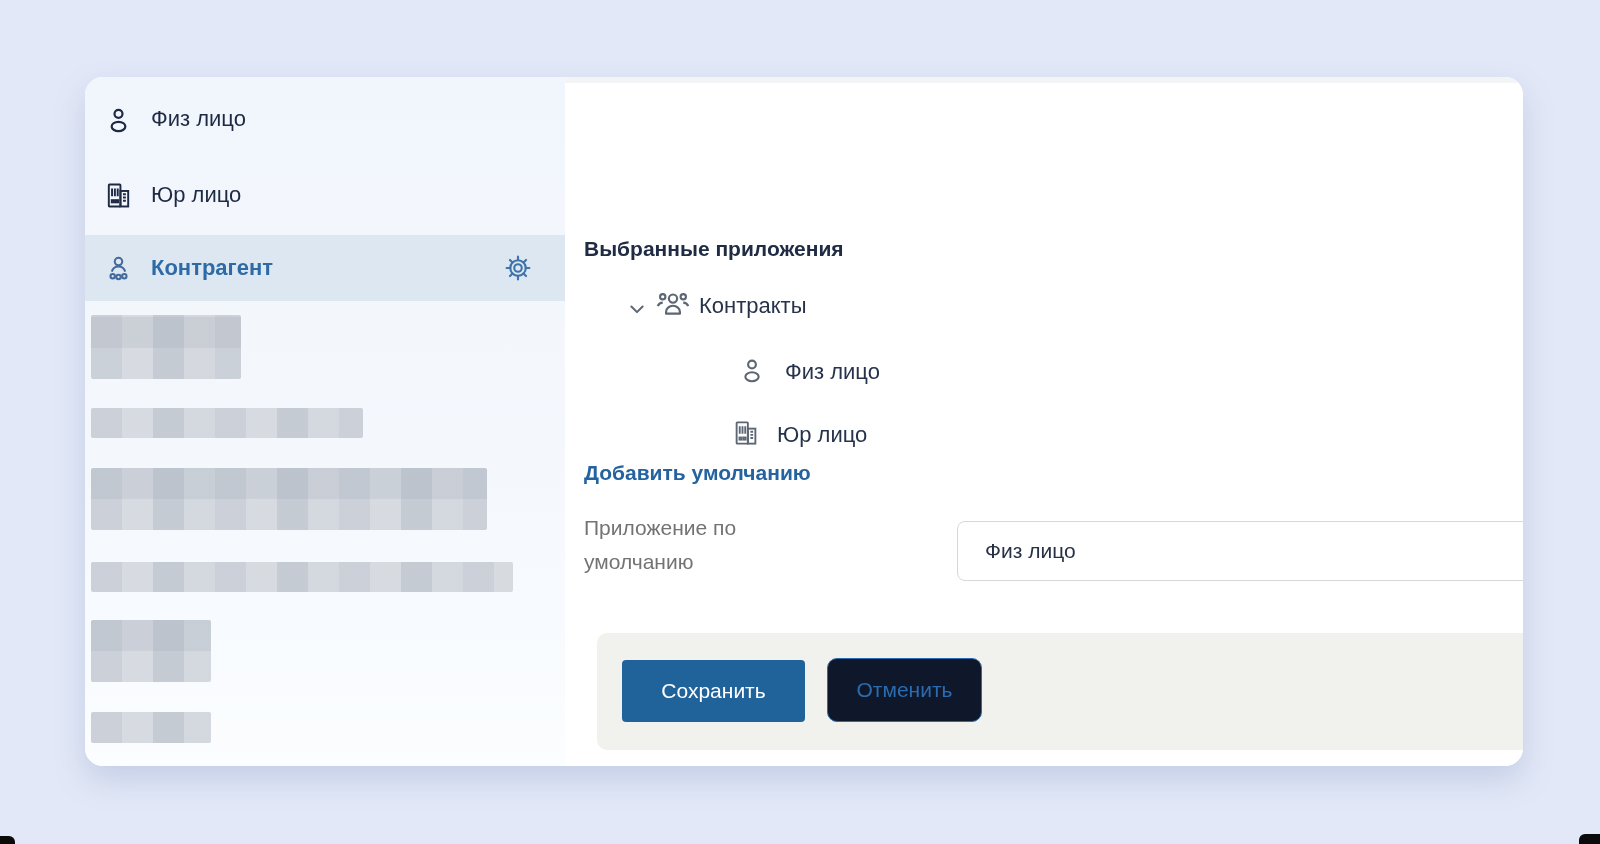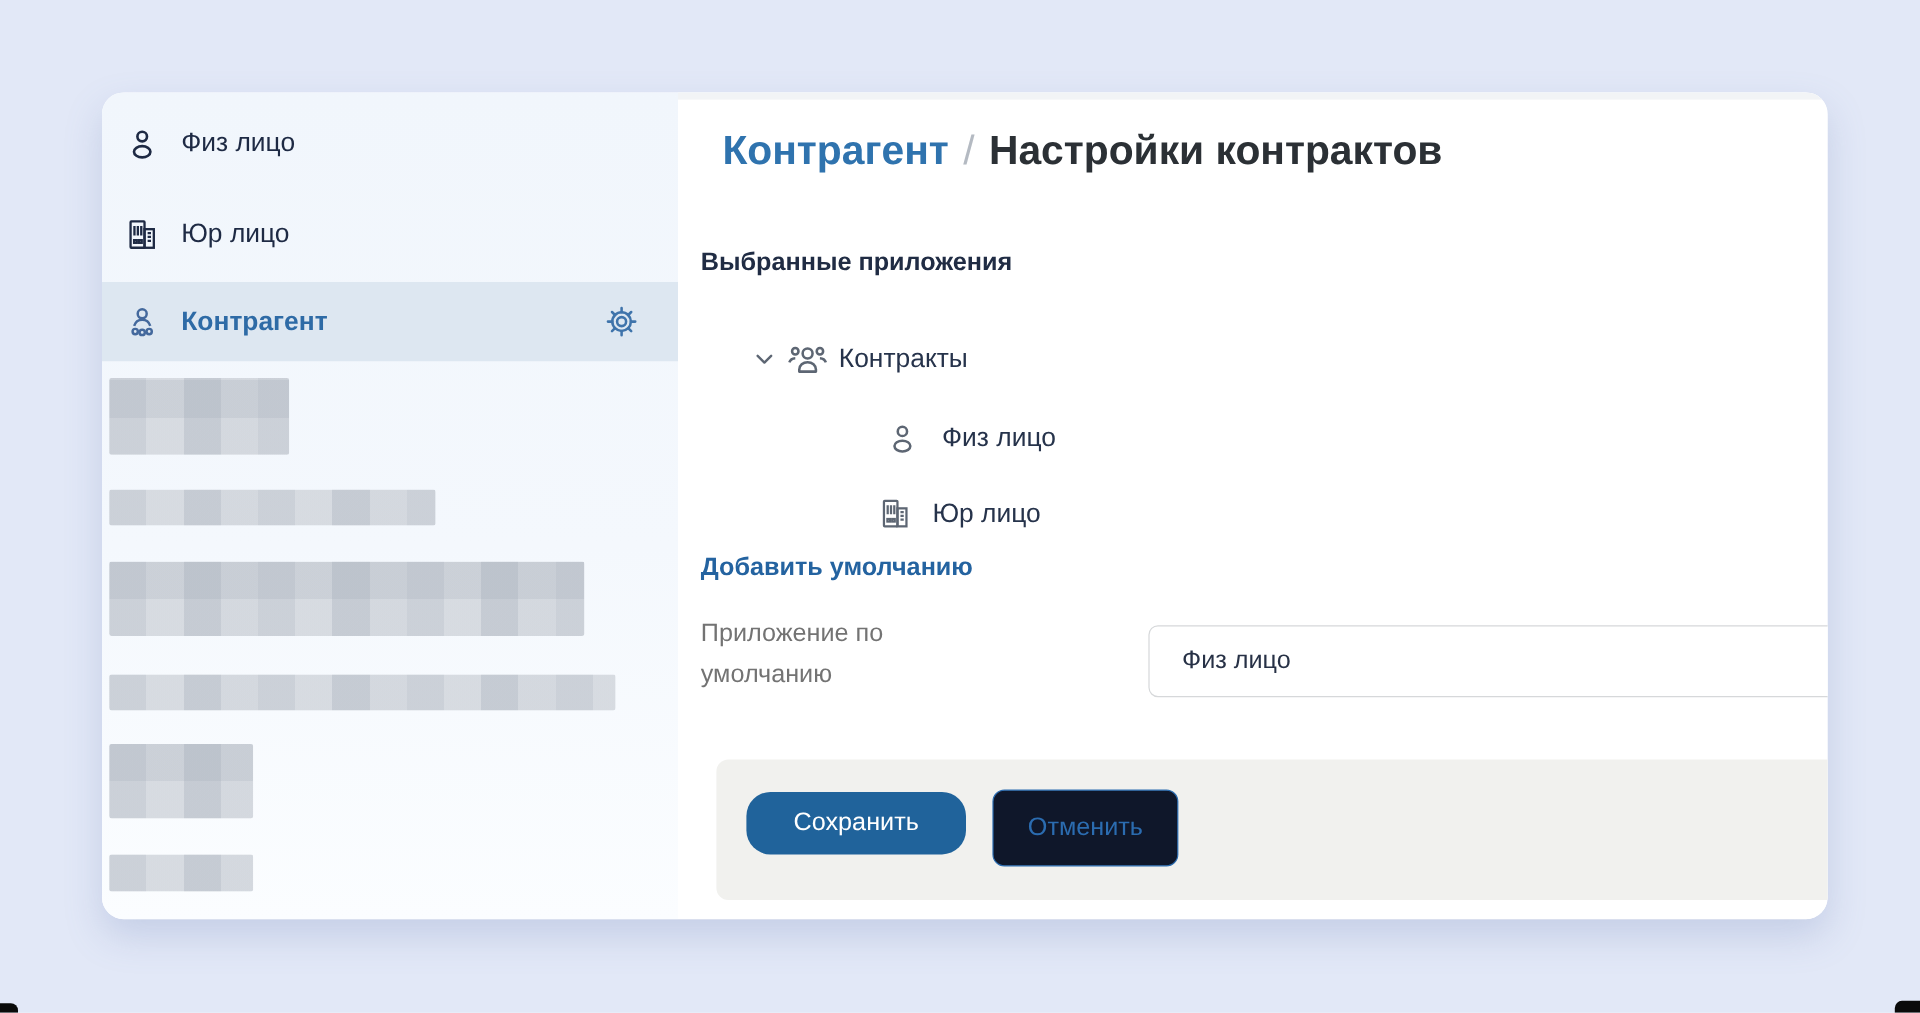--- a/index.html
+++ b/index.html
@@ -37,22 +37,22 @@
       repeating-linear-gradient(90deg, rgba(148,158,173,.22) 0 31px, rgba(148,158,173,.06) 31px 62px, rgba(148,158,173,.30) 62px 93px, rgba(148,158,173,.10) 93px 124px),
       repeating-linear-gradient(0deg, rgba(140,150,165,.12) 0 31px, rgba(140,150,165,.26) 31px 62px);
   }
   
   .content{flex:1;position:relative;background:#ffffff;}
   .top-strip{position:absolute;left:0;top:0;width:100%;height:6px;background:#f2f4f6;}
   .breadcrumb{position:absolute;left:37px;top:30px;font-size:34px;font-weight:700;white-space:nowrap;}
   .breadcrumb .parent{color:#2f73ae;cursor:pointer;}
   .breadcrumb .sep{color:#b4bac2;font-weight:400;margin:0 12px;}
   .breadcrumb .current{color:#2b3035;}
-  .section-title{position:absolute;left:19px;top:130px;font-size:21px;font-weight:700;color:#202c44;}
-  .tree-row{position:absolute;display:flex;align-items:center;height:40px;cursor:pointer;}
+  .section-title{position:absolute;left:19px;top:160px;font-size:21px;font-weight:700;color:#202c44;}
+  .tree-row{position:absolute;display:flex;align-items:flex-end;height:40px;cursor:pointer;}
   .tree-row .t-label{font-size:22px;color:#26334b;}
   .row-root{left:62px;top:202px;gap:6px;}
   .row-c1{left:172px;top:268px;gap:18px;}
   .row-c2{left:166px;top:331px;gap:16px;}
   .chev{width:20px;height:20px;color:#5d6673;}
   .t-icon{width:30px;height:30px;color:#5d6673;}
   .t-icon.group{width:40px;height:32px;}
   .add-source{position:absolute;left:19px;top:384px;font-size:21px;font-weight:700;color:#2463a0;cursor:pointer;text-decoration:none;}
   .field-label{position:absolute;left:19px;top:434px;width:215px;font-size:21px;line-height:34px;color:#737373;}
   .field{
@@ -61,21 +61,21 @@
     padding:0 0 0 27px;font-size:21px;color:#273146;outline:none;
     font-family:"Liberation Sans","DejaVu Sans",sans-serif;
   }
   .footer{
     position:absolute;left:32px;top:556px;height:117px;width:calc(100% - 32px + 10px);
     background:#f1f1ee;border-radius:10px;
   }
   .btn{position:absolute;box-sizing:border-box;font-size:21px;cursor:pointer;
        font-family:"Liberation Sans","DejaVu Sans",sans-serif;}
   .btn-save{
-    left:25px;top:27px;width:183px;height:52px;border:none;border-radius:20px;
+    left:25px;top:27px;width:183px;height:62px;border:none;border-radius:4px;
     background:#20639b;color:#ffffff;font-weight:400;
   }
   .btn-cancel{
     left:230px;top:25px;width:155px;height:64px;border-radius:10px;
     background:#0f172a;border:1.5px solid #2b6cb0;color:#2b6cb0;
   }
   .corner{position:absolute;background:#0a0a0a;}
   .corner.bl{left:0;bottom:0;width:15px;height:8px;border-radius:0 6px 0 0;}
   .corner.br{right:0;bottom:0;width:21px;height:10px;border-radius:6px 0 0 0;}
   svg{display:block;}
@@ -135,23 +135,20 @@
     <div class="pixel" style="top:331px;width:272px;height:30px"></div>
     <div class="pixel" style="top:391px;width:396px;height:62px"></div>
     <div class="pixel" style="top:485px;width:422px;height:30px"></div>
     <div class="pixel" style="top:543px;width:120px;height:62px"></div>
     <div class="pixel" style="top:635px;width:120px;height:31px"></div>
   </aside>
 
   <main class="content">
     <div class="top-strip"></div>
 
-    <div class="breadcrumb">
-      <span class="parent">Контрагент</span><span class="sep">/</span><span class="current">Настройки контрактов</span>
-    </div>
 
     <div class="section-title">Выбранные приложения</div>
 
     <div class="tree-row row-root">
       <span class="chev">
         <svg viewBox="0 0 16 16" fill="none" stroke="currentColor" stroke-width="1.6" stroke-linecap="round" stroke-linejoin="round">
           <polyline points="3.5 6 8 10.5 12.5 6"></polyline>
         </svg>
       </span>
       <span class="t-icon group">

